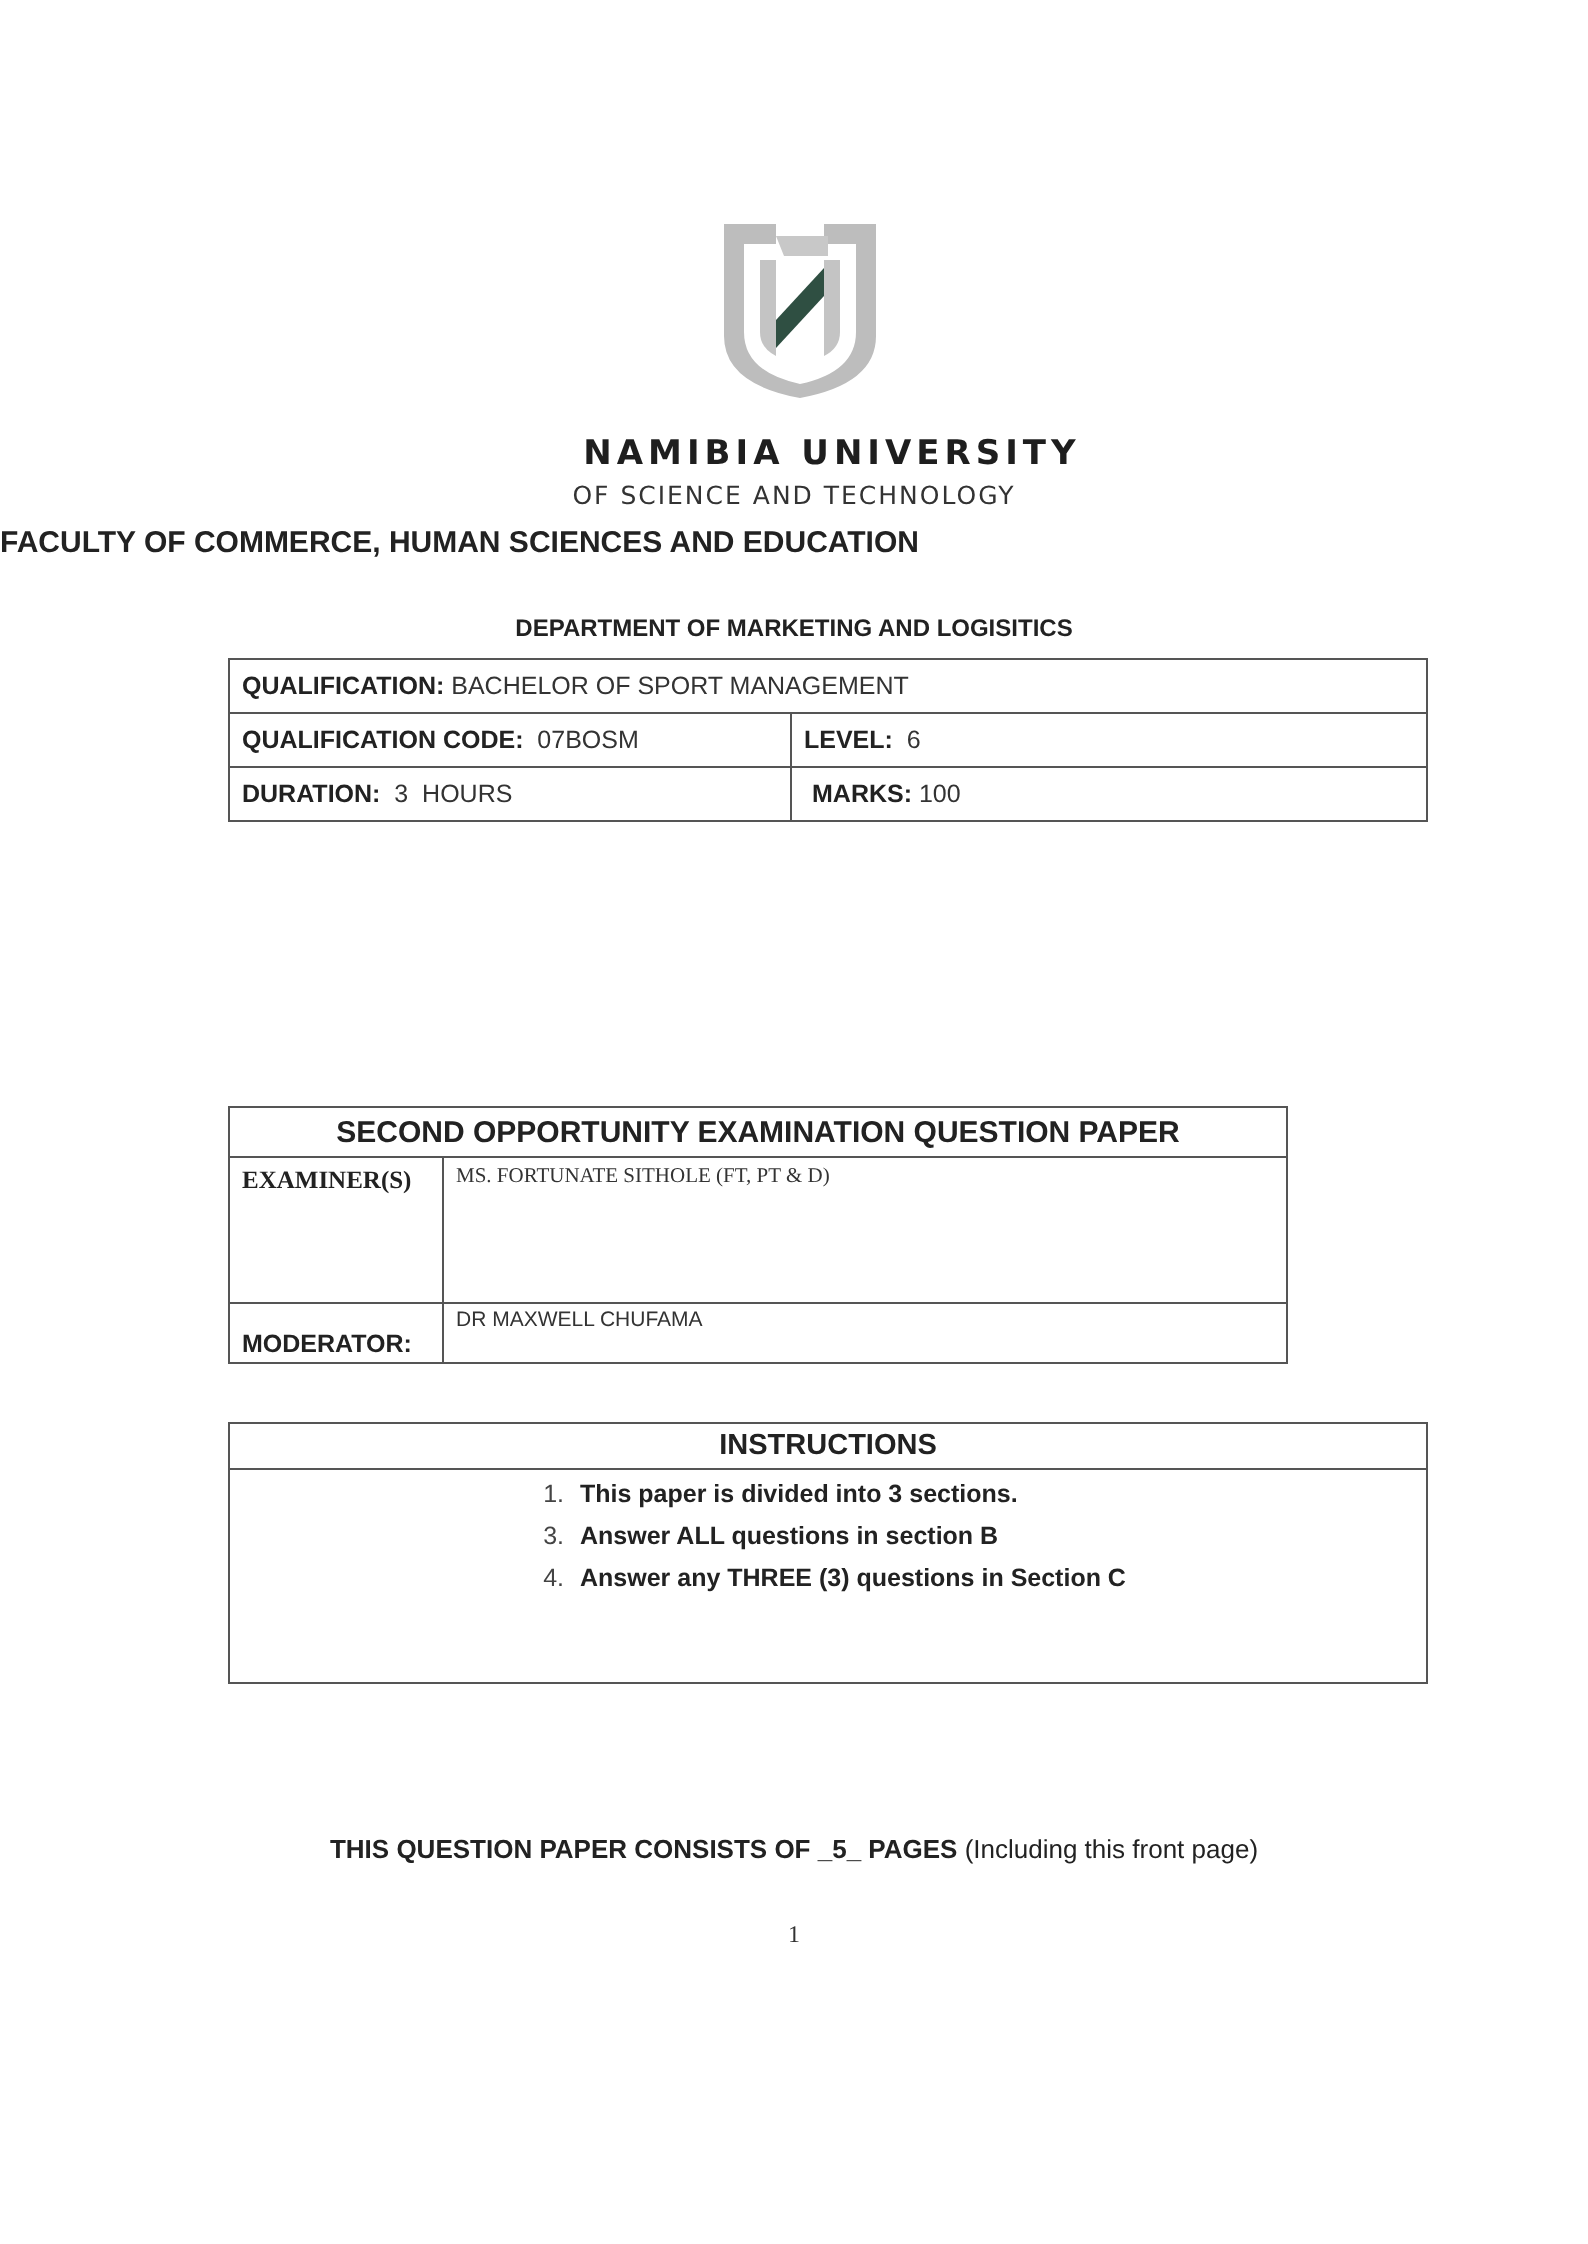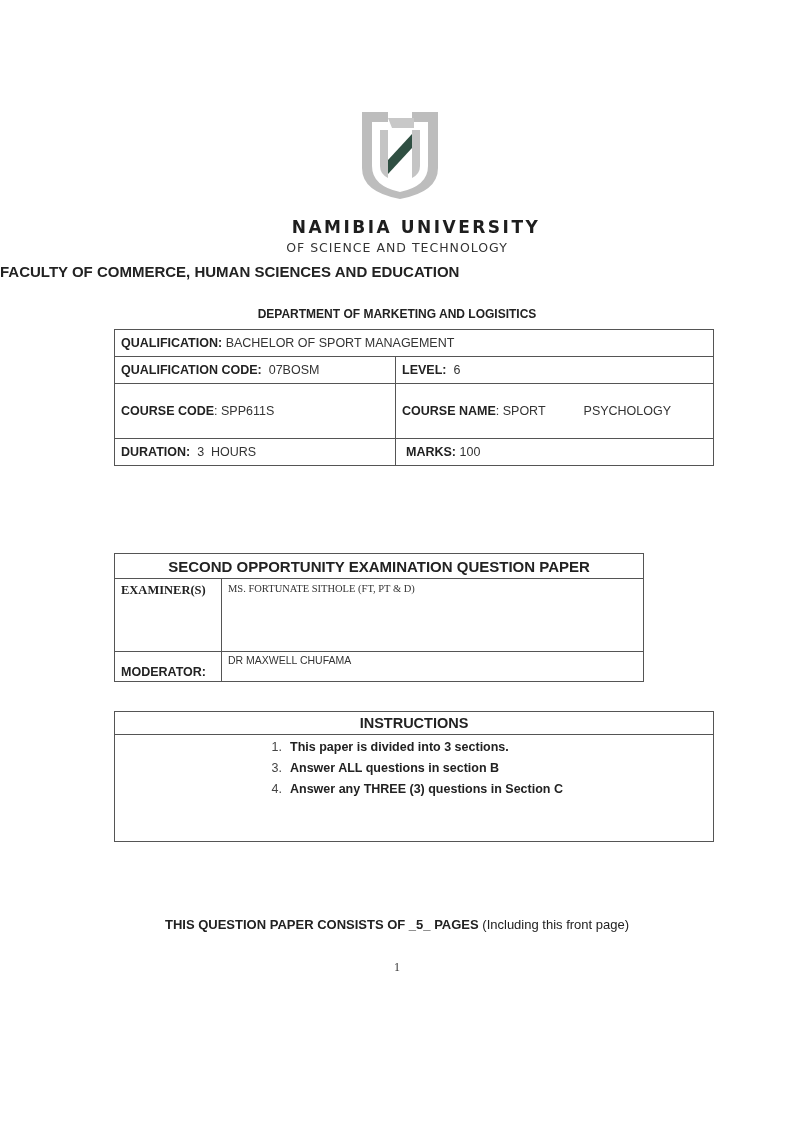--- a/index.html
+++ b/index.html
@@ -63,24 +63,20 @@
 
 <table class="t1">
   <tbody>
       <tr>
     <td colspan="2"><span class="b">QUALIFICATION:</span><span> BACHELOR OF SPORT MANAGEMENT</span></td>
   </tr>
   <tr>
     <td style="width:268px"><span class="b">QUALIFICATION CODE:</span><span style="white-space:pre">  07BOSM</span></td>
     <td><span class="b">LEVEL:</span><span style="white-space:pre">  6</span></td>
   </tr>
-  <tr class="tall">
-    <td><span class="b">COURSE CODE</span><span>: SPP611S</span></td>
-    <td><span class="b">COURSE NAME</span><span>: SPORT</span><span style="margin-left:38px">PSYCHOLOGY</span></td>
-  </tr>
   <tr>
     <td><span class="b">DURATION:</span><span style="white-space:pre">  3  HOURS</span></td>
     <td style="padding-left:10px"><span class="b">MARKS:</span><span> 100</span></td>
   </tr>
 </tbody>
   </table>
 
 <table class="t2">
   <tbody>
       <tr>

